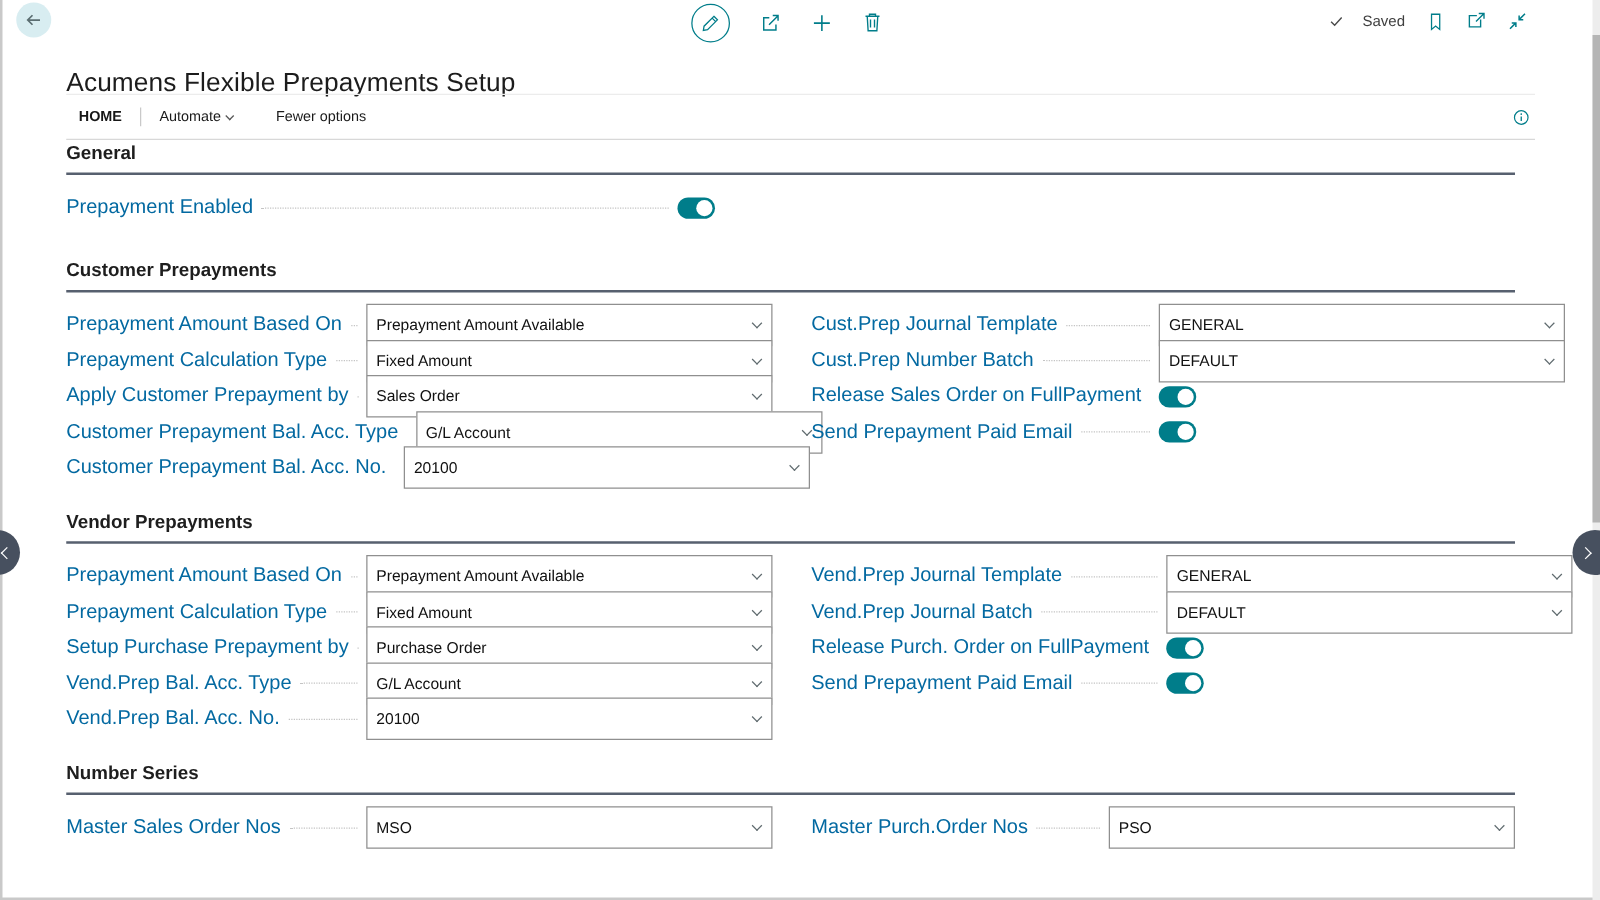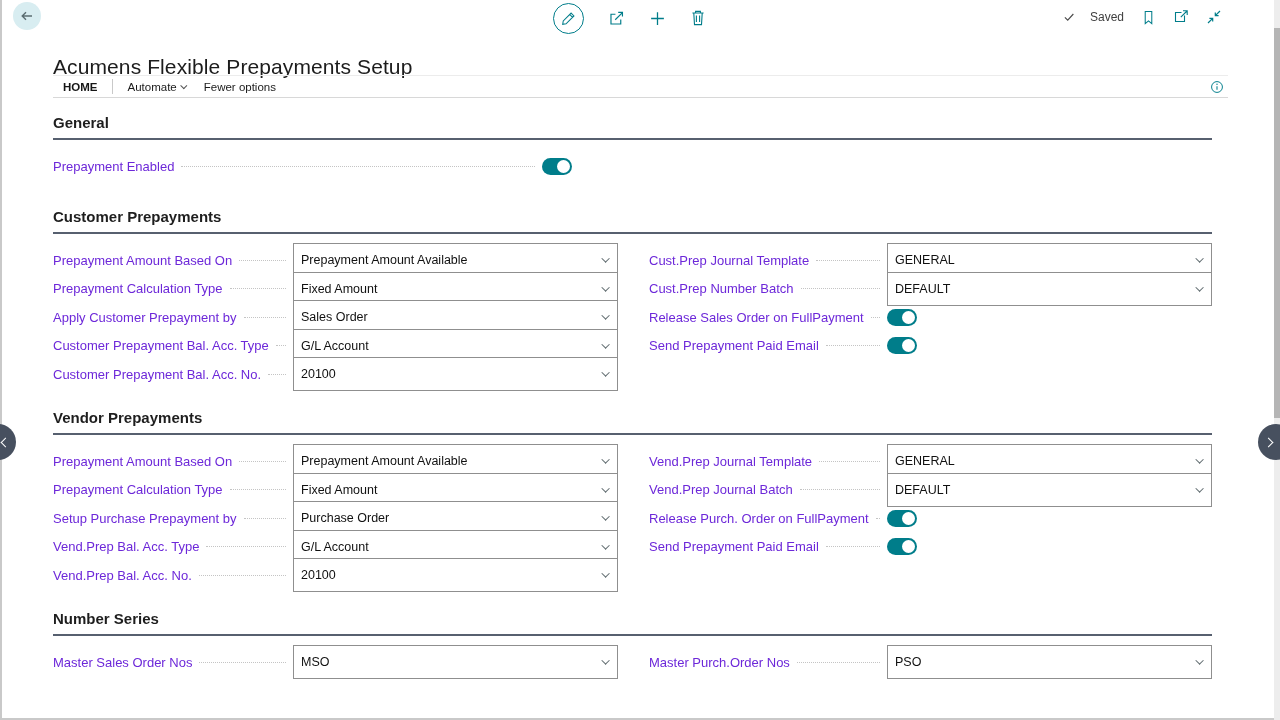--- a/index.html
+++ b/index.html
@@ -29,43 +29,43 @@
   .saved { display:flex; align-items:center; gap:15px; font-size:12px; color:#3f3f3f; }
 
   
   .page-title {
     position:absolute; left:53px; top:33px; font-size:21px; font-weight:300;
     color:#1c1c1c; letter-spacing:0.1px;margin-top:22px;
   }
 
   
   .ribbon {
-    position:absolute; left:53px; right:52px; top:75px; height:23px;
+    position:absolute; left:53px; right:52px; top:75px; height:37px;
     border-top:1px solid #ececec; border-bottom:1px solid #d8d8d8;
     display:flex; align-items:center;
   }
   .tab-home { font-size:11.5px; font-weight:700; color:#161616; margin:0 14px 0 10px; cursor:pointer; }
   .tab-divider { width:1px; height:15px; background:#c9c9c9; margin-right:15px; }
   .tab-automate { font-size:11.5px; color:#1a1a1a; display:flex; align-items:center; gap:5px; cursor:pointer; }
-  .tab-fewer { font-size:11.5px; color:#1a1a1a; margin-left:17px; cursor:pointer; }
+  .tab-fewer { font-size:11.5px; color:#1a1a1a; margin-left:34px; cursor:pointer; }
   .caret { width:5px; height:5px; border-left:1px solid #555; border-bottom:1px solid #555; transform:rotate(-45deg) translateY(-1px); }
   .ribbon .info { margin-left:auto; margin-right:4px; }
 
   
   .content { position:absolute; left:53px; top:0; width:1159px; }
   .section { position:absolute; left:0; width:100%; }
   .section h2 {
     margin:0; font-size:15px; font-weight:700; color:#1e1e1e; line-height:19px;
     padding-bottom:6px; border-bottom:2px solid #57606f;
   }
   .rows { padding-top:12px; }
   .grid { display:grid; grid-template-columns:565px 1fr; column-gap:31px; }
 
   .field { display:flex; align-items:center; height:28.5px; }
-  .lbl { font-size:13px; color:#6d28d9; white-space:nowrap; }
+  .lbl { font-size:16px; color:#0369a1; white-space:nowrap; }
   .leader { flex:1; margin:0 7px; height:1px; border-bottom:1.5px dotted #c4c4c4; align-self:center; }
   .control {
     width:325px; min-width:325px; height:22px; border:1px solid #8f8f8f; background:#fff;
     display:flex; align-items:center; padding:16px 7px; font-size:12.5px; color:#111; cursor:pointer;
   }
   .chev { margin-left:auto; width:6px; height:6px; border-left:1px solid #5f6a6e; border-bottom:1px solid #5f6a6e; transform:rotate(-45deg) translateY(-2px); }
   .slot { width:325px; min-width:325px; display:flex; align-items:center; }
   .slot-general { width:670px; min-width:670px; display:flex; align-items:center; }
   .toggle { width:30px; height:17px; border-radius:9px; background:#007d8a; position:relative; cursor:pointer; }
   .toggle .knob { position:absolute; top:2px; right:2px; width:13px; height:13px; border-radius:50%; background:#ffffff; }

